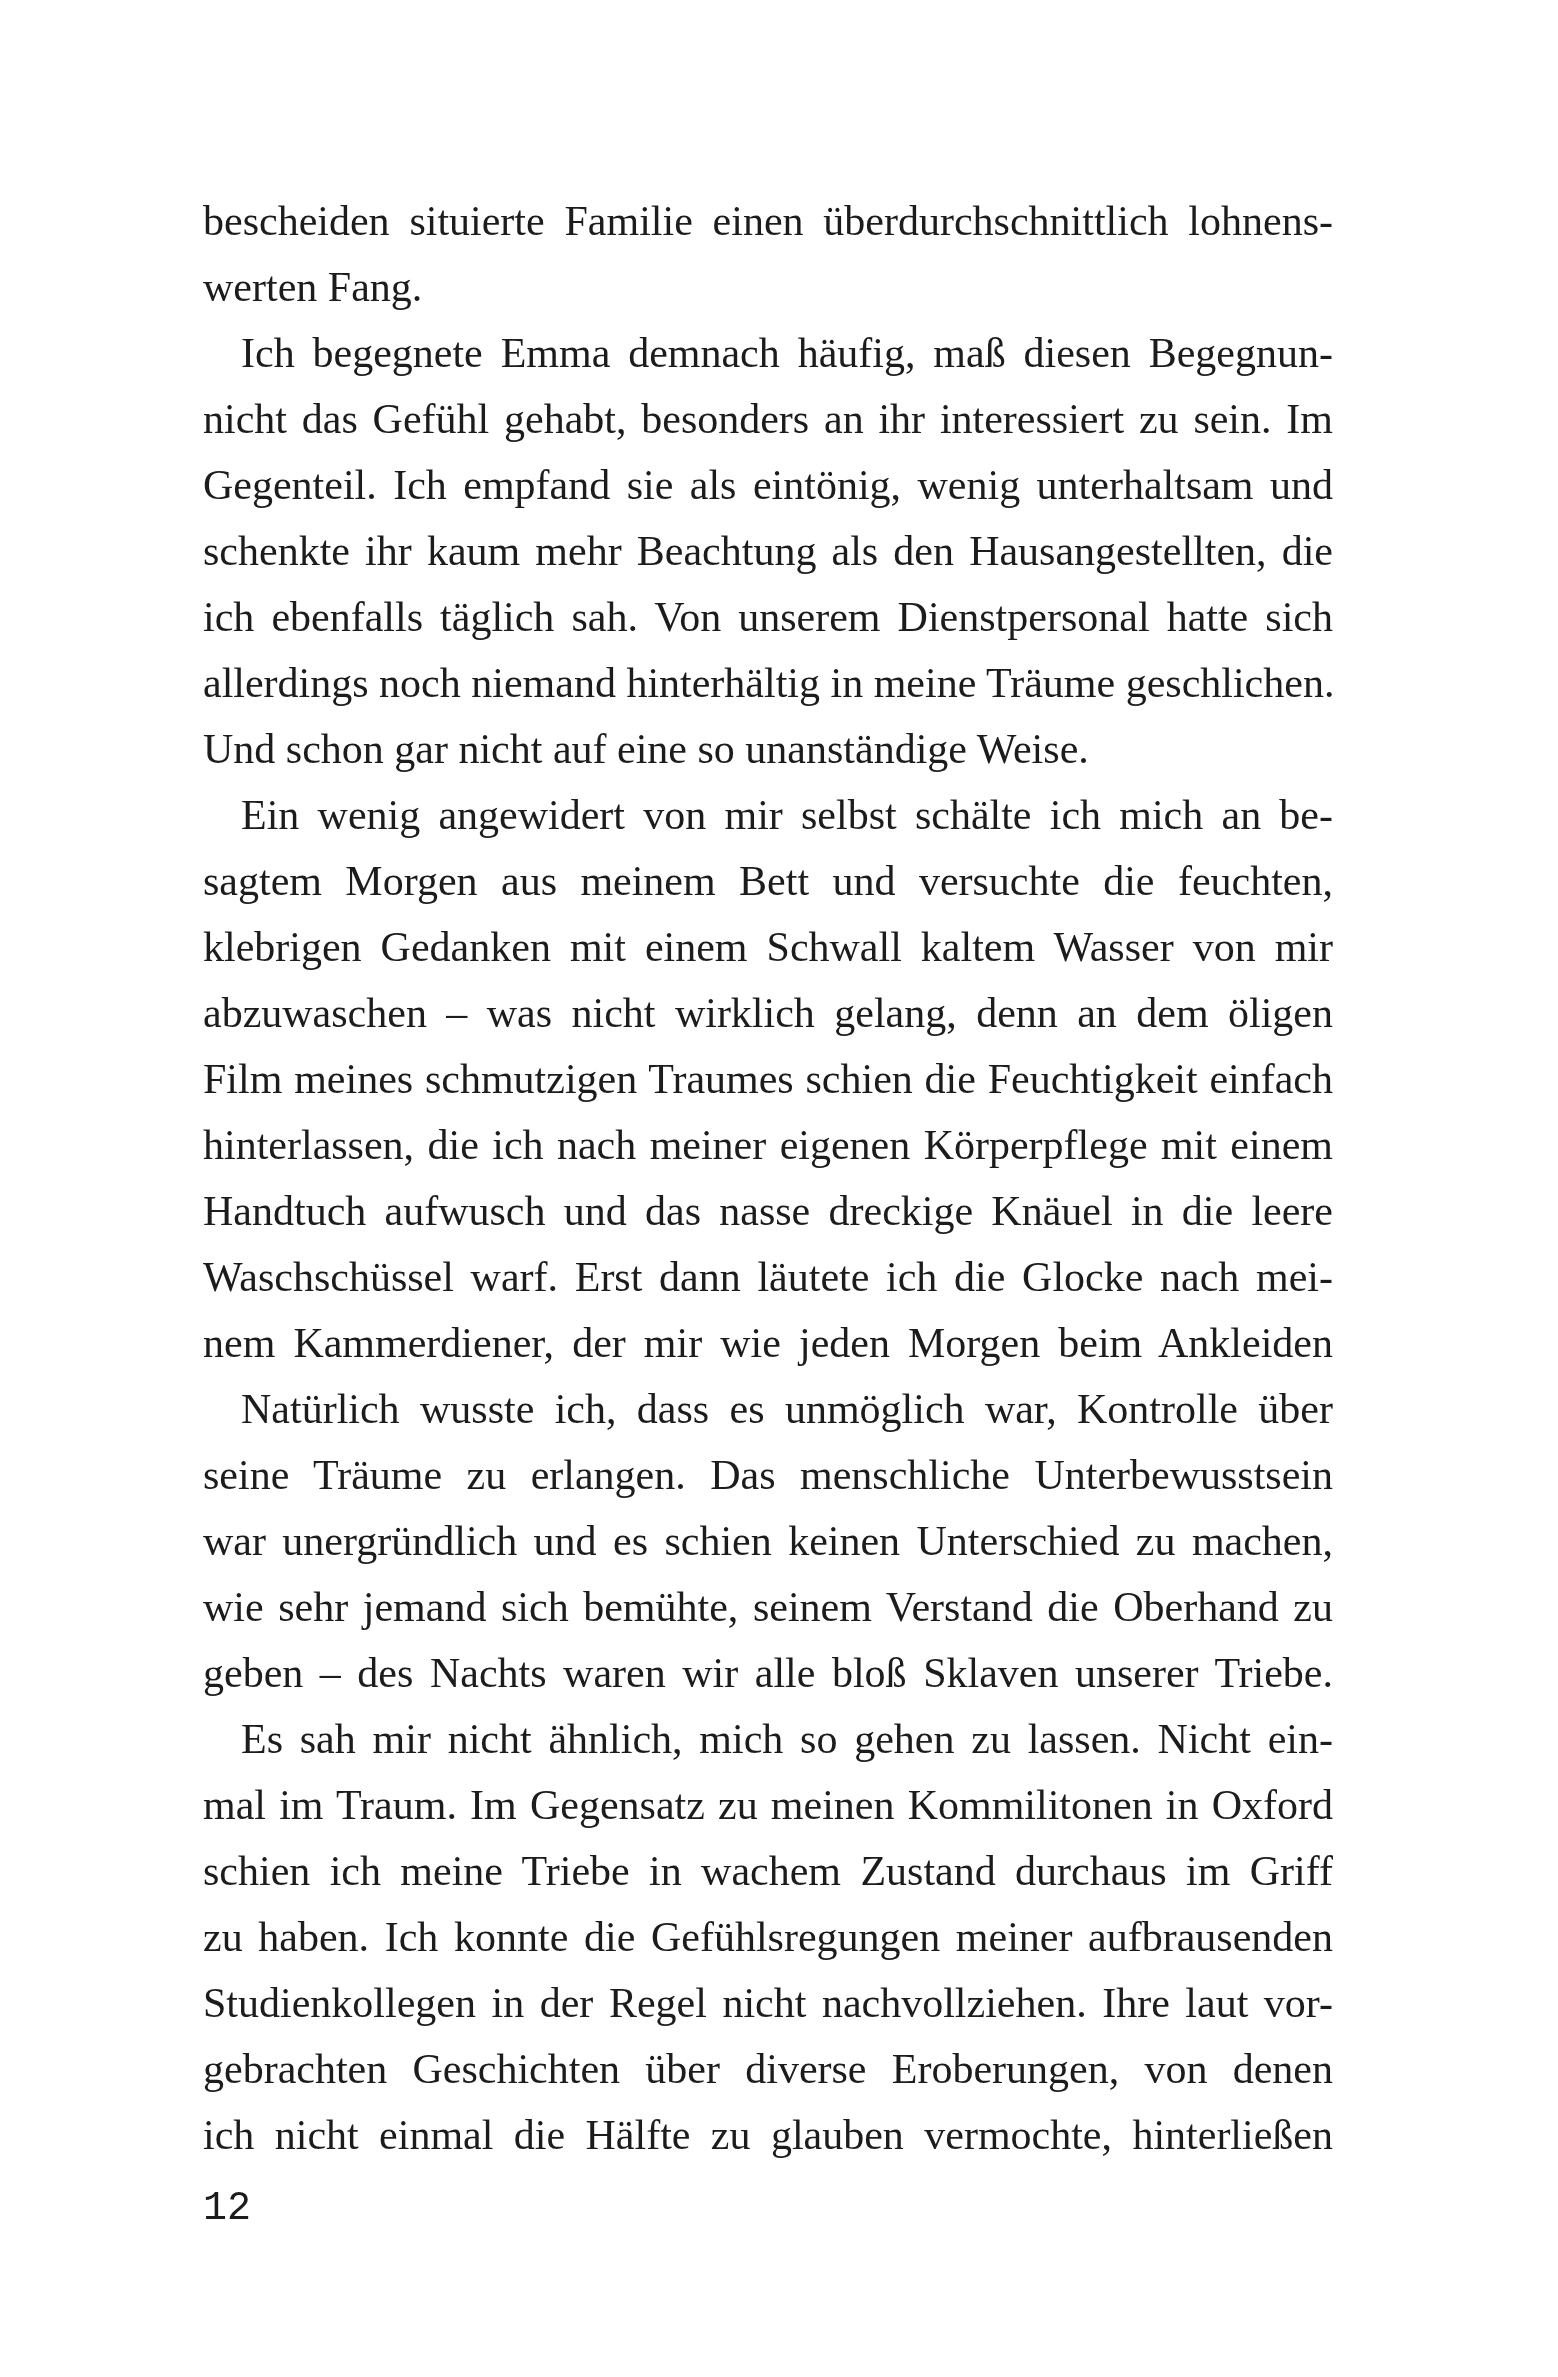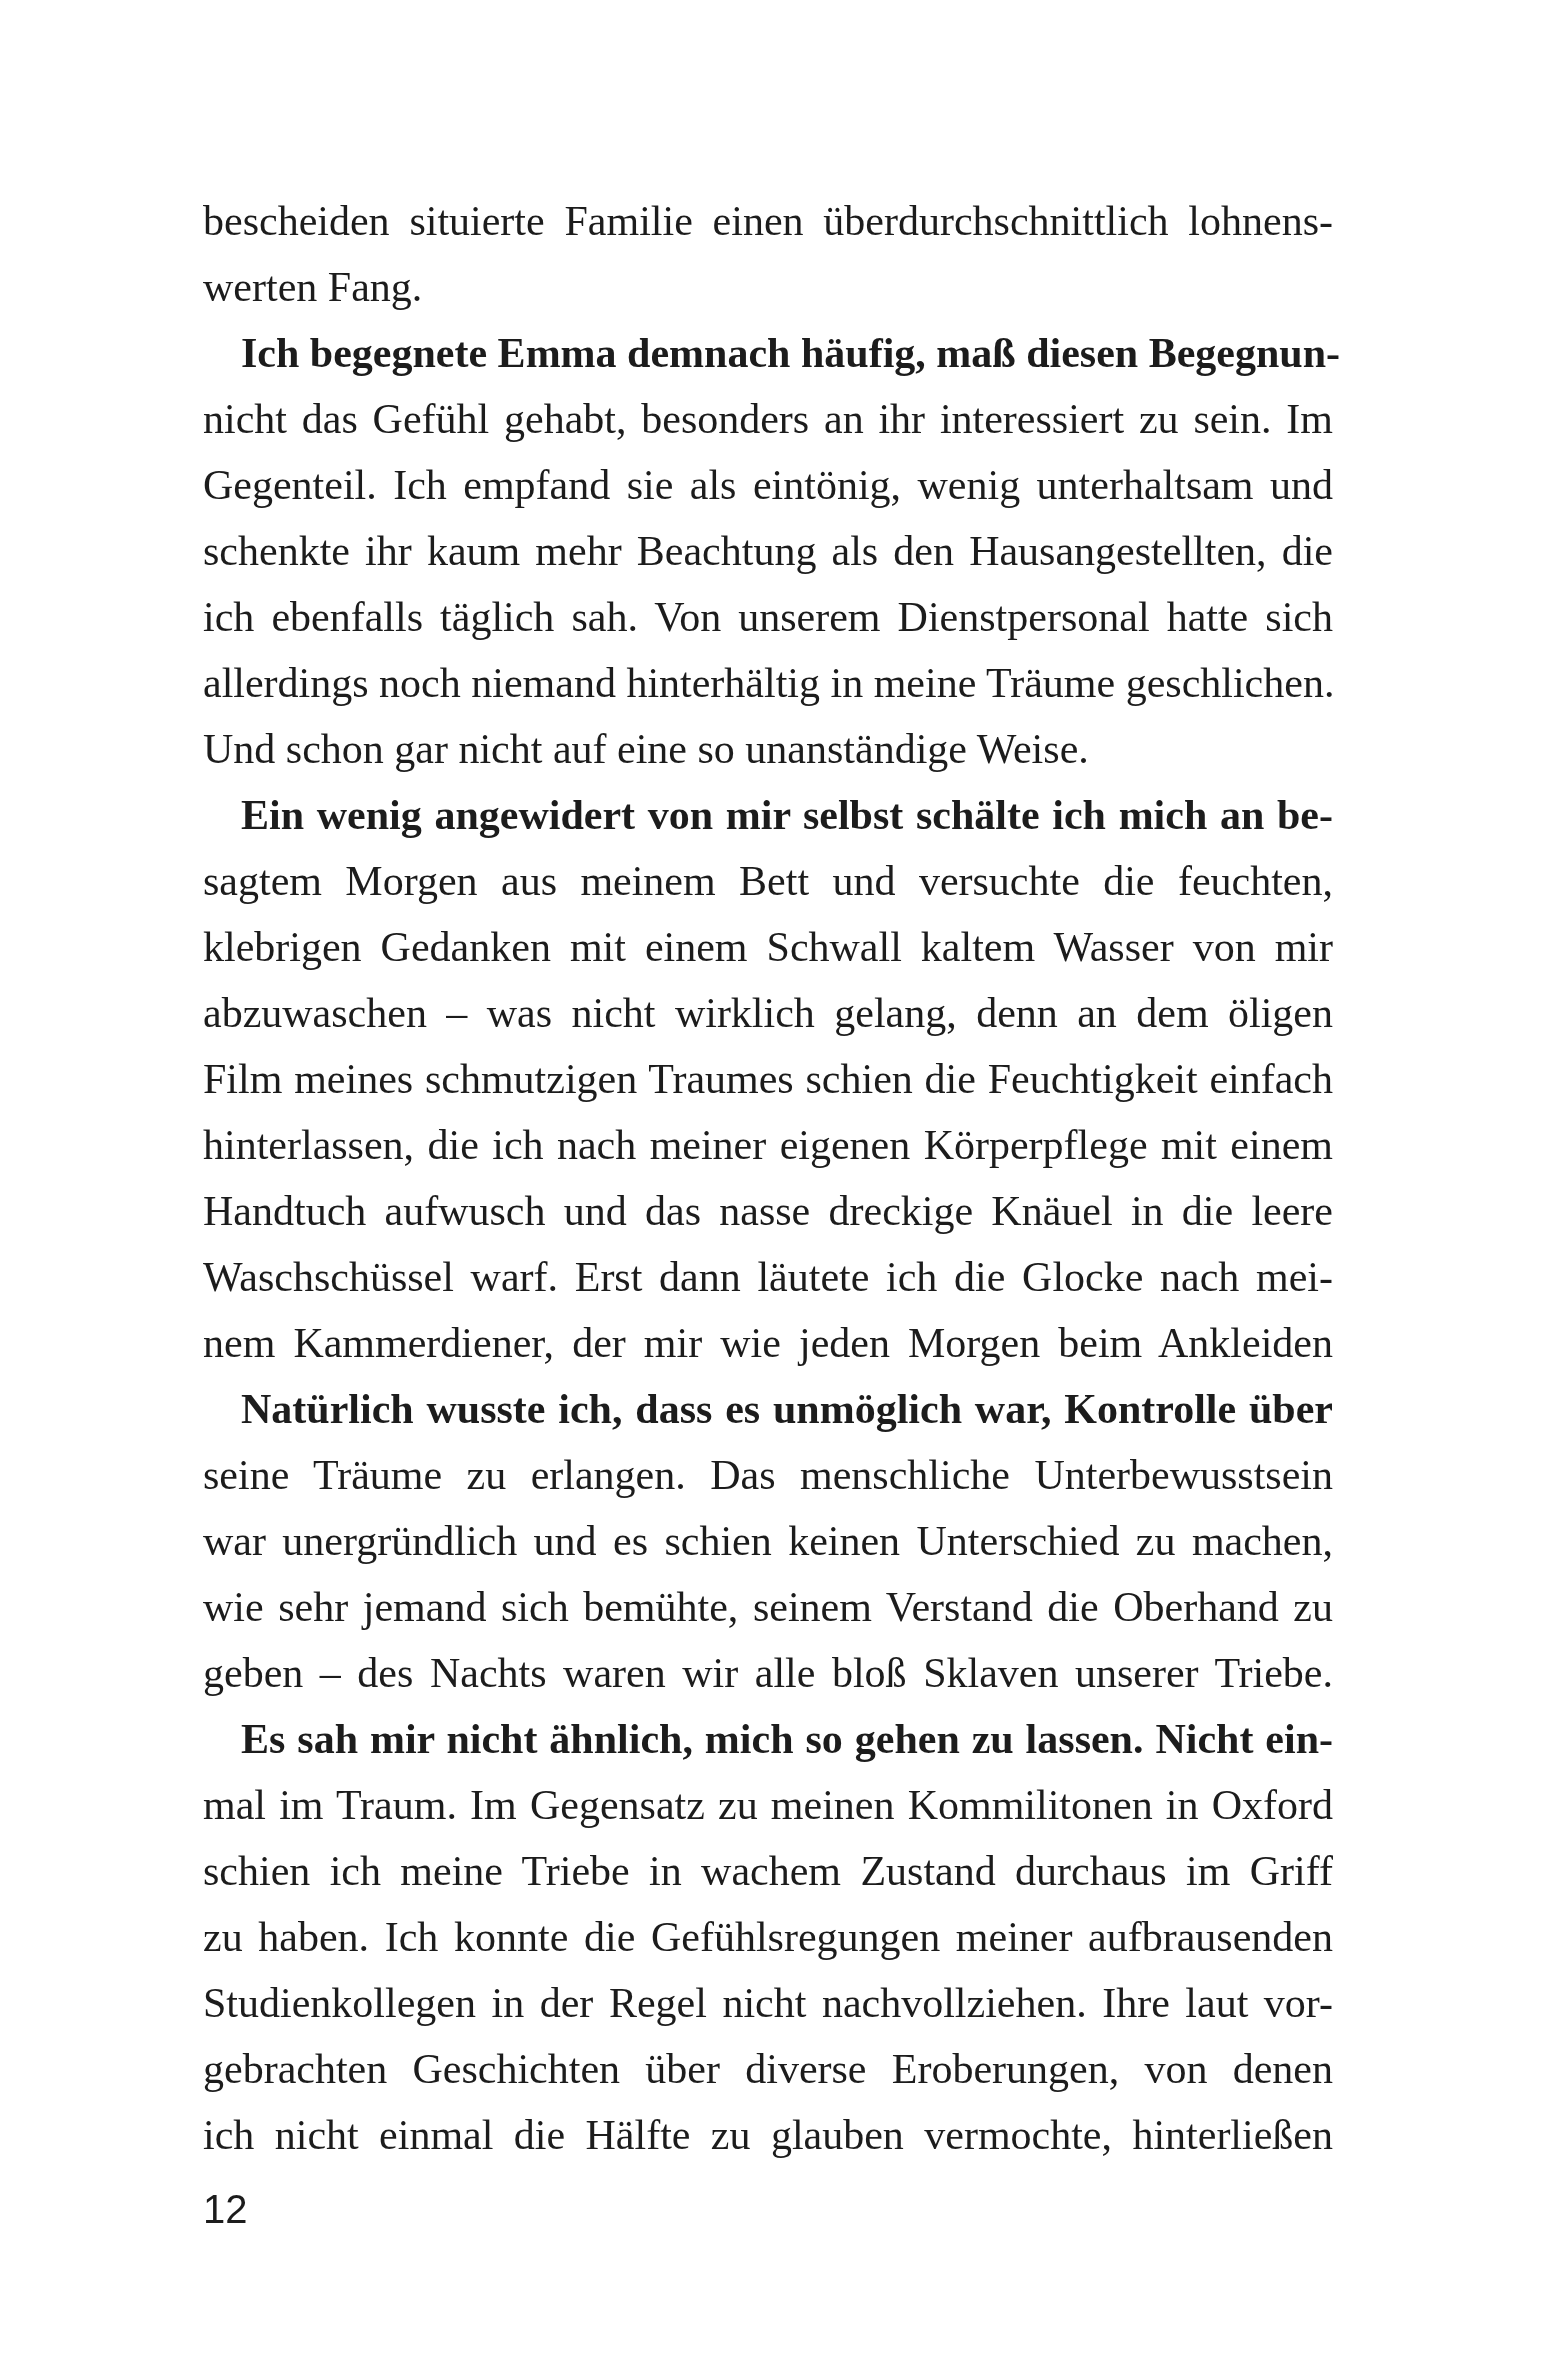--- a/index.html
+++ b/index.html
@@ -5,24 +5,24 @@
   html, body { margin:0; padding:0; background:#ffffff; }
   body { width:1559px; height:2377px; position:relative; overflow:hidden; }
   .page { position:absolute; left:0; top:0; width:1407px; height:2377px; background:#ffffff; }
   .text-block {
     position:absolute; left:203px; top:188px; width:1130px;
     font-family:"Liberation Serif","DejaVu Serif",serif;
     font-size:42px; line-height:66px; color:#1c1c1c;
   }
   .line { display:block; white-space:nowrap; text-align:justify; text-align-last:justify; height:66px; }
   .line.last { text-align-last:left; }
-  .line.indent { padding-left:38px;font-weight:bold; }
+  .line.indent { padding-left:38px; }
   .page-number {
     position:absolute; left:203px; top:2183px;
-    font-family:Liberation Sans, sans-serif;
+    font-family:Liberation Mono, monospace;
     font-size:40px; line-height:52px; color:#1c1c1c;
   }
 </style>
 </head>
 <body>
 
 <div class="page">
   <div class="text-block" id="text-block">
       <span class="line">bescheiden situierte Familie einen überdurchschnittlich lohnens-</span>
       <span class="line last">werten Fang.</span>

